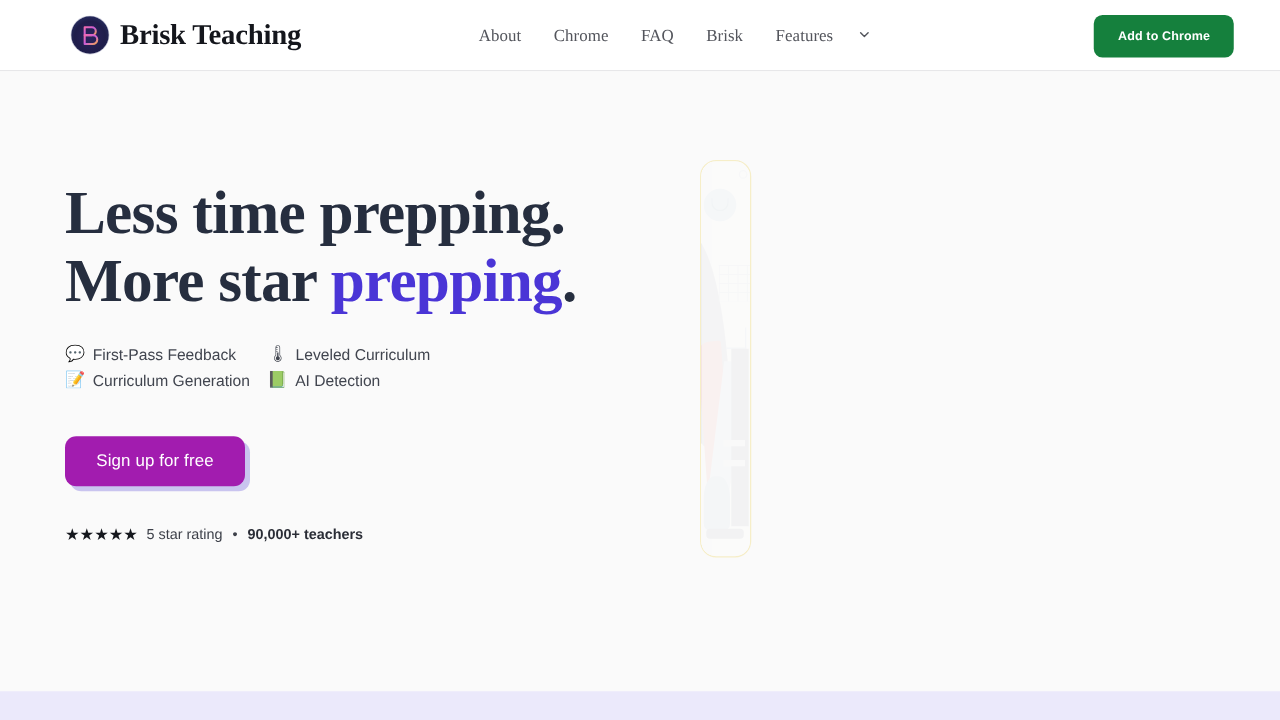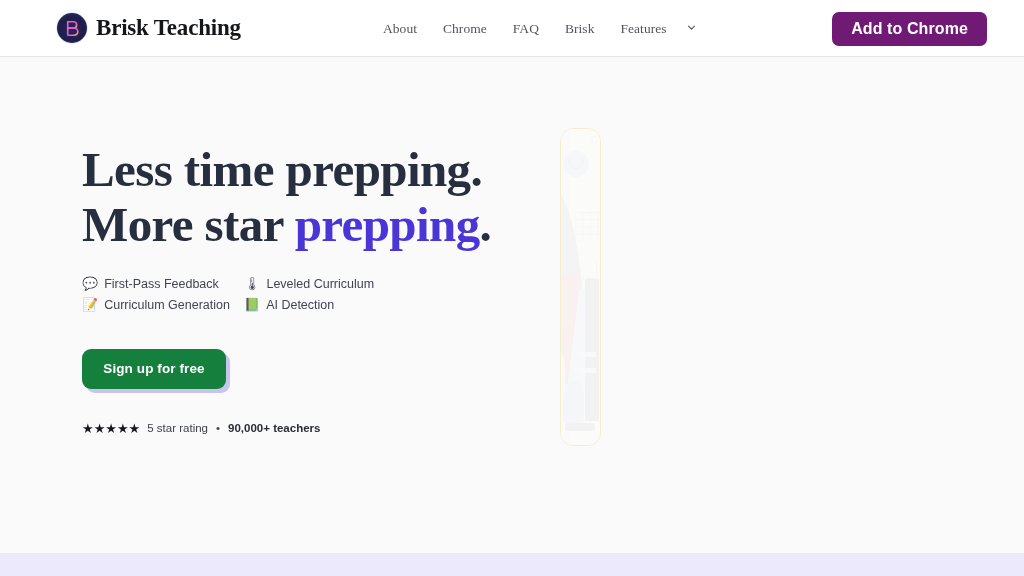--- a/index.html
+++ b/index.html
@@ -106,24 +106,24 @@
   .caret svg { display: block; }
 
   .chrome-btn {
     position: absolute;
     right: 37px;
     top: 12px;
     height: 34px;
     padding: 0 19px;
     border: none;
     border-radius: 7px;
-    background: #701a75;
+    background: #15803d;
     color: #ffffff;
     font-family: "Liberation Sans", sans-serif;
-    font-size: 16px;
+    font-size: 10px;
     font-weight: 700;
     letter-spacing: .1px;
     cursor: pointer;
     display: flex;
     align-items: center;
     justify-content: center;
   }
 
   
   .hero {
@@ -132,21 +132,20 @@
     width: 1024px;
     height: 496px;
     background: #fafafa;
   }
 
   .hero-copy {
     position: absolute;
     left: 52px;
     top: 86px;
     width: 470px;
-    margin-left: 30px;
   }
 
   .headline {
     font-family: "Liberation Serif", serif;
     font-size: 49px;
     line-height: 1.12;
     font-weight: 700;
     letter-spacing: -0.6px;
     color: #262e3f;
   }
@@ -194,25 +193,25 @@
     background: #c9c4ef;
   }
 
   .signup-btn {
     position: absolute;
     left: 0; top: 0;
     width: 144px;
     height: 40px;
     border: none;
     border-radius: 9px;
-    background: #15803d;
+    background: #a21caf;
     color: #ffffff;
     font-family: "Liberation Sans", sans-serif;
     font-size: 13.5px;
-    font-weight: 700;
+    font-weight: 400;
     letter-spacing: .1px;
     cursor: pointer;
   }
 
   .rating {
     margin-top: 29px;
     display: flex;
     align-items: center;
     gap: 7px;
     font-size: 11.5px;

